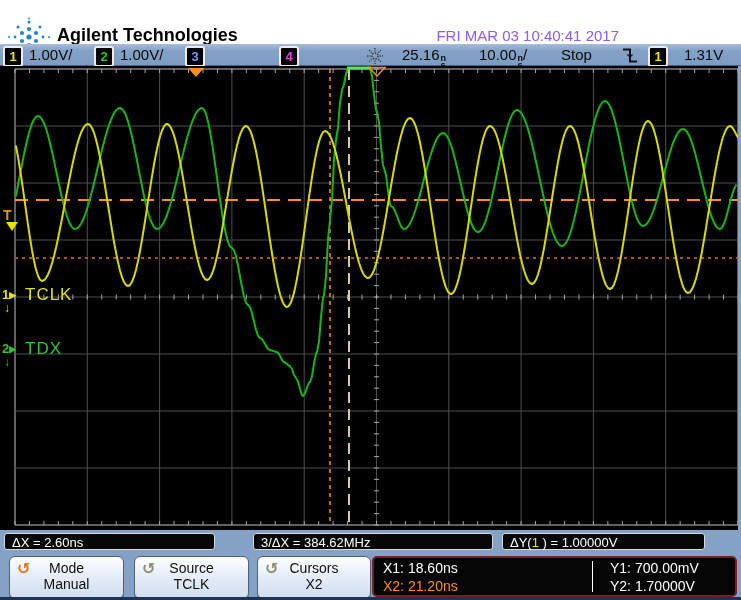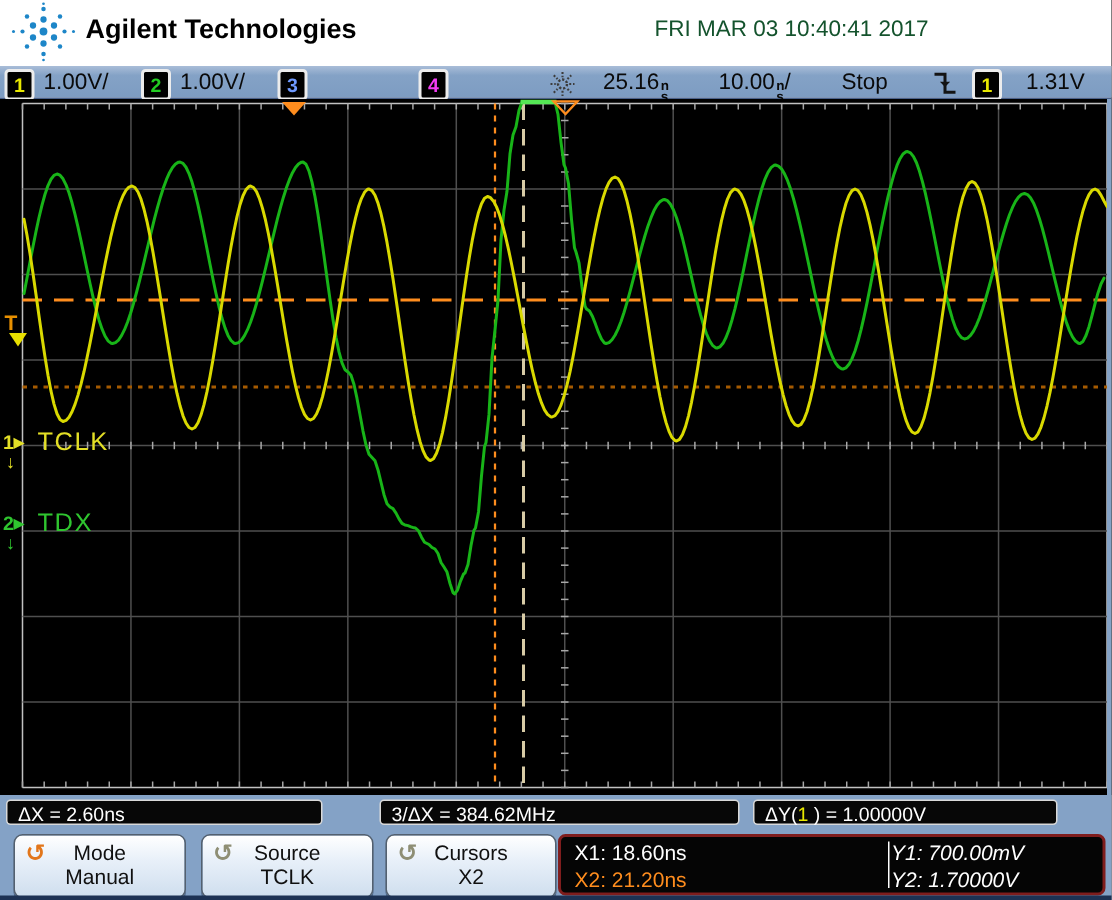--- a/index.html
+++ b/index.html
@@ -1,21 +1,21 @@
 <!DOCTYPE html>
 <html><head>
 <meta charset="utf-8">
 <style>
   html,body{margin:0;padding:0;}
   body{width:741px;height:600px;position:relative;background:#fff;
        font-family:"Liberation Sans",sans-serif;overflow:hidden;}
   
-  .header{position:absolute;left:0;top:0;width:628px;height:44px;background:#ffffff;}
+  .header{position:absolute;left:0;top:16px;width:628px;height:44px;background:#ffffff;}
   .brand{position:absolute;left:57px;top:9px;font-size:18px;font-weight:bold;color:#000;}
-  .datetime{position:absolute;right:9px;top:11px;font-size:15px;color:#14532d;}
+  .datetime{position:absolute;right:9px;top:11px;font-size:15px;color:#8b5cf6;}
   .logo{position:absolute;left:6px;top:1px;}
   
   .statusbar{position:absolute;left:0;top:44px;width:741px;height:22px;
              background:linear-gradient(#a9bdd8,#84a2c6 30%,#7d9cc2);
              border-bottom:1px solid #49618a;box-sizing:border-box;}
   .sb{position:absolute;top:2px;font-size:15px;color:#0a0a0a;line-height:18px;white-space:nowrap;}
   .badge{position:absolute;top:2px;width:16px;height:17px;background:#000;border:2px solid #ececec;
          border-radius:3px;font-size:13px;font-weight:bold;text-align:center;line-height:17px;}
   .stk{display:inline-flex;flex-direction:column;font-size:9px;line-height:7px;font-weight:bold;
        vertical-align:-1px;margin-left:1px;}
@@ -40,21 +40,21 @@
   .btn{position:absolute;top:26px;height:41px;border:1px solid #53606f;border-radius:6px;
        background:linear-gradient(#ffffff,#e8f0f9 40%,#cfdeee);
        box-shadow:0 2px 0 rgba(20,40,70,.45);text-align:center;color:#101010;cursor:pointer;}
   .btn .t1{font-size:14px;margin-top:3px;line-height:16px;}
   .btn .t2{font-size:14px;line-height:17px;}
   .knob{position:absolute;left:7px;top:4px;font-family:"DejaVu Sans",sans-serif;
         font-size:16px;font-weight:bold;line-height:16px;}
   .readout{position:absolute;left:372px;top:26px;width:365px;height:41px;background:#050505;
            border:2px solid #7f1d1d;border-radius:5px;box-sizing:border-box;}
   .readout .col{position:absolute;top:1px;font-size:14px;line-height:18px;color:#fff;white-space:nowrap;}
-  .readout .xcol{left:9px;} .readout .ycol{left:220px;font-style:italic;}
+  .readout .xcol{left:9px;} .readout .ycol{left:236px;}
   .readout .x2{color:#ff8d1e;text-align:right;}
   .vdiv{position:absolute;left:218px;top:3px;bottom:3px;width:1px;background:#ffffff;}
   .baseline-strip{position:absolute;left:0;top:67px;width:741px;height:3px;background:#1d3254;}
   .yellow{color:#e8e800;} .green{color:#22cc22;} .blue{color:#6f9aff;} .magenta{color:#f23cf2;}
 </style>
 </head>
 <body>
 
 <div class="header">
   <svg class="logo" width="46" height="42" viewBox="0 0 46 42">

